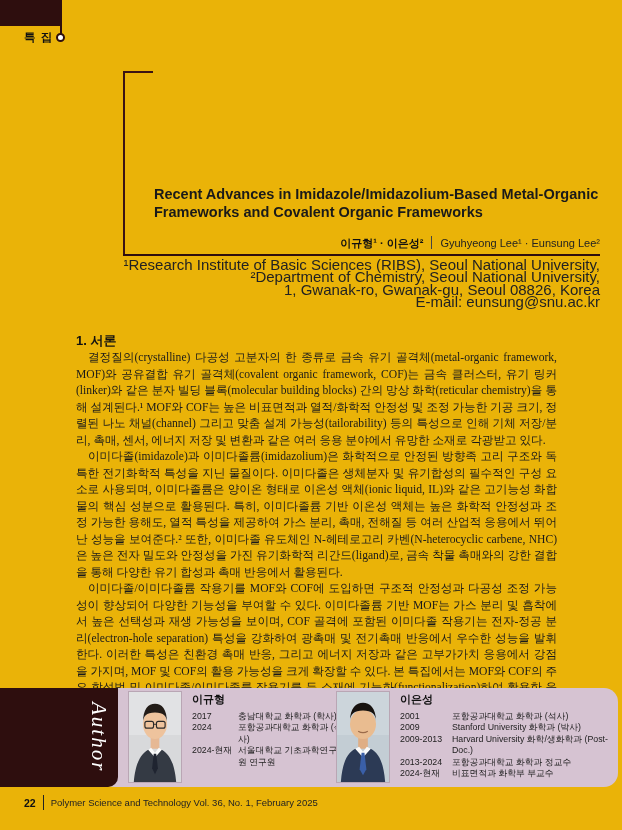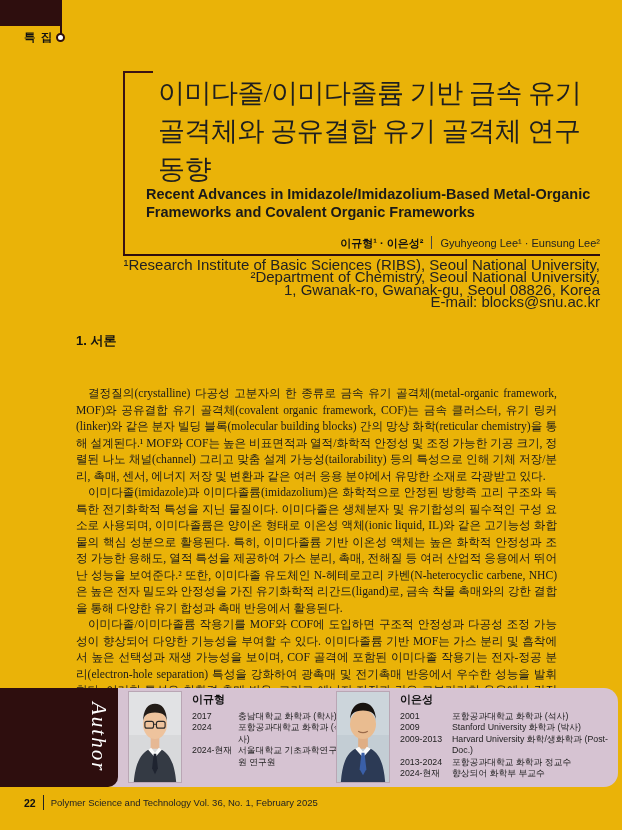--- a/index.html
+++ b/index.html
@@ -17,36 +17,36 @@
 
   
   .bracket-h { position:absolute; left:123px; top:71px; width:30px; height:2px; background:#3b1414; }
   .bracket-v { position:absolute; left:123px; top:71px; width:2px; height:185px; background:#3b1414; }
   .title-ko {
     position:absolute; left:158px; top:74px; width:432px;
     font-family:"Liberation Serif","DejaVu Serif",serif; font-weight:400;
     font-size:27px; line-height:38px; color:#1f1f1f; letter-spacing:-0.5px;
   }
   .title-en {
-    position:absolute; left:146px; top:186px; width:452px;
+    position:absolute; left:154px; top:186px; width:452px;
     font-weight:bold; font-size:14.5px; line-height:17.5px; color:#1a1a1a;
   }
   .authors-line { position:absolute; left:123px; top:236px; width:477px; text-align:right; font-size:11px; white-space:nowrap; }
   .authors-ko { font-weight:bold; color:#111; }
   .authors-sep { display:inline-block; width:0; height:13px; border-left:1.2px solid #444; margin:0 8px; vertical-align:-2px; }
   .authors-en { color:#222; }
   .authors-rule { position:absolute; left:123px; top:254px; width:477px; height:2px; background:#2e0e0e; }
   .affiliation { position:absolute; left:123px; top:259px; width:477px; text-align:right; font-size:15px; line-height:12.3px; color:#222; }
 
   
   .section-heading { position:absolute; left:76px; top:332px; font-size:13px; font-weight:bold; color:#111; }
   .body-text {
     position:absolute; left:76px; top:350px; width:481px;
     font-family:"Liberation Serif","DejaVu Serif",serif;
-    font-size:11.6px; line-height:16.5px; text-align:justify; color:#1a1a1a;margin-top:36px;
+    font-size:11.6px; line-height:16.5px; text-align:justify; color:#1a1a1a;
   }
   .body-text p { text-indent:12px; margin:0; }
 
   
   .pink-panel { position:absolute; left:100px; top:688px; width:518px; height:99px; background:#d6c3d2; border-radius:14px; }
   .maroon-panel {
     position:absolute; left:0; top:688px; width:118px; height:99px; background:#2e0e0e;
     border-radius:0 0 10px 0; display:flex; justify-content:flex-end; align-items:center; padding-right:7px;
   }
   .vertical-label {
@@ -78,33 +78,32 @@
 
 <div class="page">
 
   <div class="corner-block"></div>
   <div class="corner-stem"></div>
   <span class="tag-label">특 집</span>
   <span class="tag-circle"></span>
 
   <div class="bracket-h"></div>
   <div class="bracket-v"></div>
-  <h1 class="title-ko">이미다졸/이미다졸륨 기반 금속 유기 골격체와 공유결합 유기 골격체 연구 동향</h1>
   <h2 class="title-en">Recent Advances in Imidazole/Imidazolium-Based Metal-Organic Frameworks and Covalent Organic Frameworks</h2>
 
   <div class="authors-line">
     <span class="authors-ko">이규형¹ · 이은성²</span><span class="authors-sep"></span><span class="authors-en">Gyuhyeong Lee¹ · Eunsung Lee²</span>
   </div>
   <div class="authors-rule"></div>
 
   <div class="affiliation">
     <div>¹Research Institute of Basic Sciences (RIBS), Seoul National University,</div>
     <div>²Department of Chemistry, Seoul National University,</div>
     <div>1, Gwanak-ro, Gwanak-gu, Seoul 08826, Korea</div>
-    <div>E-mail: blocks@snu.ac.kr</div>
+    <div>E-mail: eunsung@snu.ac.kr</div>
   </div>
 
   <h3 class="section-heading">1. 서론</h3>
   <div class="body-text">
     <p>결정질의(crystalline) 다공성 고분자의 한 종류로 금속 유기 골격체(metal-organic framework, MOF)와 공유결합 유기 골격체(covalent organic framework, COF)는 금속 클러스터, 유기 링커(linker)와 같은 분자 빌딩 블록(molecular building blocks) 간의 망상 화학(reticular chemistry)을 통해 설계된다.¹ MOF와 COF는 높은 비표면적과 열적/화학적 안정성 및 조정 가능한 기공 크기, 정렬된 나노 채널(channel) 그리고 맞춤 설계 가능성(tailorability) 등의 특성으로 인해 기체 저장/분리, 촉매, 센서, 에너지 저장 및 변환과 같은 여러 응용 분야에서 유망한 소재로 각광받고 있다.</p>
     <p>이미다졸(imidazole)과 이미다졸륨(imidazolium)은 화학적으로 안정된 방향족 고리 구조와 독특한 전기화학적 특성을 지닌 물질이다. 이미다졸은 생체분자 및 유기합성의 필수적인 구성 요소로 사용되며, 이미다졸륨은 양이온 형태로 이온성 액체(ionic liquid, IL)와 같은 고기능성 화합물의 핵심 성분으로 활용된다. 특히, 이미다졸륨 기반 이온성 액체는 높은 화학적 안정성과 조정 가능한 용해도, 열적 특성을 제공하여 가스 분리, 촉매, 전해질 등 여러 산업적 응용에서 뛰어난 성능을 보여준다.² 또한, 이미다졸 유도체인 N-헤테로고리 카벤(N-heterocyclic carbene, NHC)은 높은 전자 밀도와 안정성을 가진 유기화학적 리간드(ligand)로, 금속 착물 촉매와의 강한 결합을 통해 다양한 유기 합성과 촉매 반응에서 활용된다.</p>
     <p>이미다졸/이미다졸륨 작용기를 MOF와 COF에 도입하면 구조적 안정성과 다공성 조정 가능성이 향상되어 다양한 기능성을 부여할 수 있다. 이미다졸륨 기반 MOF는 가스 분리 및 흡착에서 높은 선택성과 재생 가능성을 보이며, COF 골격에 포함된 이미다졸 작용기는 전자-정공 분리(electron-hole separation) 특성을 강화하여 광촉매 및 전기촉매 반응에서 우수한 성능을 발휘한다. 이러한 특성은 친환경 촉매 반응, 그리고 에너지 저장과 같은 고부가가치 응용에서 강점을 가지며, MOF 및 COF의 활용 가능성을 크게 확장할 수 있다. 본 특집에서는 MOF와 COF의 주요 합성법 및 이미다졸/이미다졸륨 작용기를 두 소재에 기능화(functionalization)하여 활용한 응용 전략에 대해 소개하고자 한다.</p>
   </div>
 
   <div class="pink-panel"></div>
@@ -169,21 +168,21 @@
     <div class="prow">
       <span class="pyear">2009-2013</span>
       <span class="pdesc">Harvard University 화학/생화학과 (Post-Doc.)</span>
     </div>
     <div class="prow">
       <span class="pyear">2013-2024</span>
       <span class="pdesc">포항공과대학교 화학과 정교수</span>
     </div>
     <div class="prow">
       <span class="pyear">2024-현재</span>
-      <span class="pdesc">향상되어 화학부 부교수</span>
+      <span class="pdesc">비표면적과 화학부 부교수</span>
     </div>
   </div>
 
   <div class="footer">
     <span class="pageno">22</span>
     <span class="footer-sep"></span>
     <span class="journal">Polymer Science and Technology Vol. 36, No. 1, February 2025</span>
   </div>
 
 </div>

